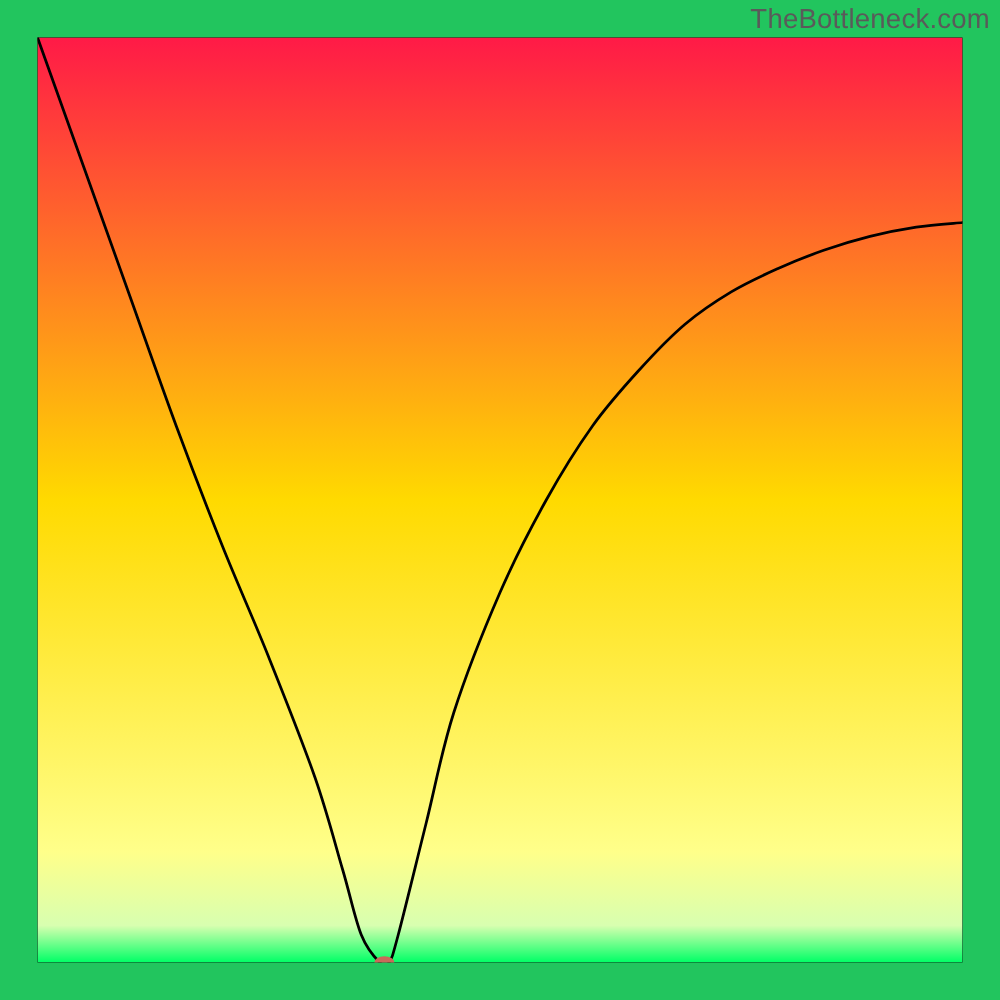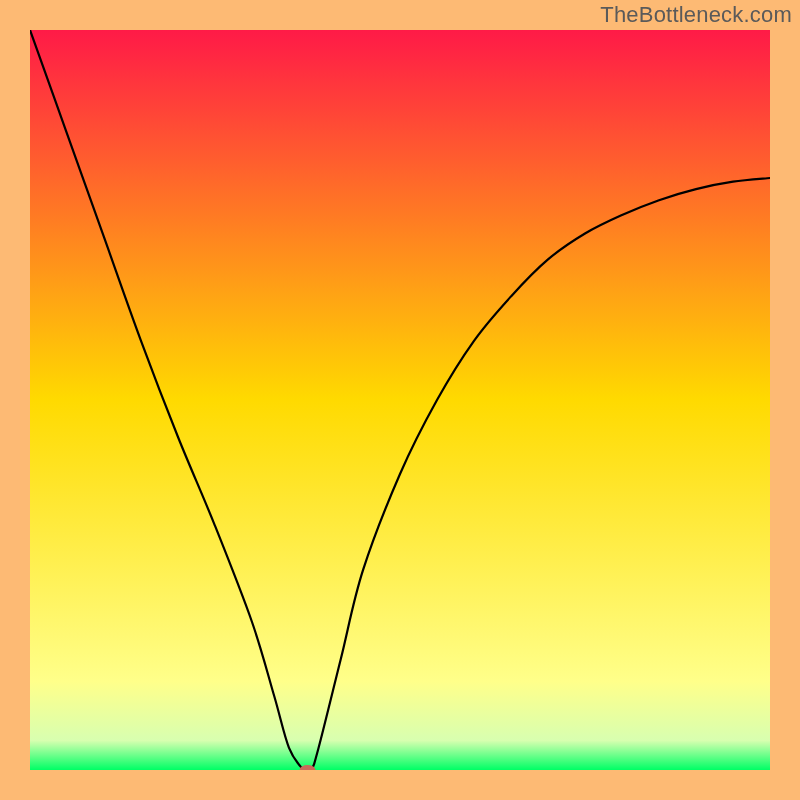--- a/index.html
+++ b/index.html
@@ -8,21 +8,21 @@
     width: 800px;
     height: 800px;
     background: #000;
     font-family: Arial, Helvetica, sans-serif;
     overflow: hidden;
   }
   .wrap {
     position: relative;
     width: 800px;
     height: 800px;
-    background: #fdba74;
+    background: #22c55e;
   }
   .watermark {
     position: absolute;
     top: 2px;
     right: 8px;
     color: #5a5a5a;
     font-size: 22px;
     font-weight: 500;
     letter-spacing: 0.2px;
     z-index: 5;

